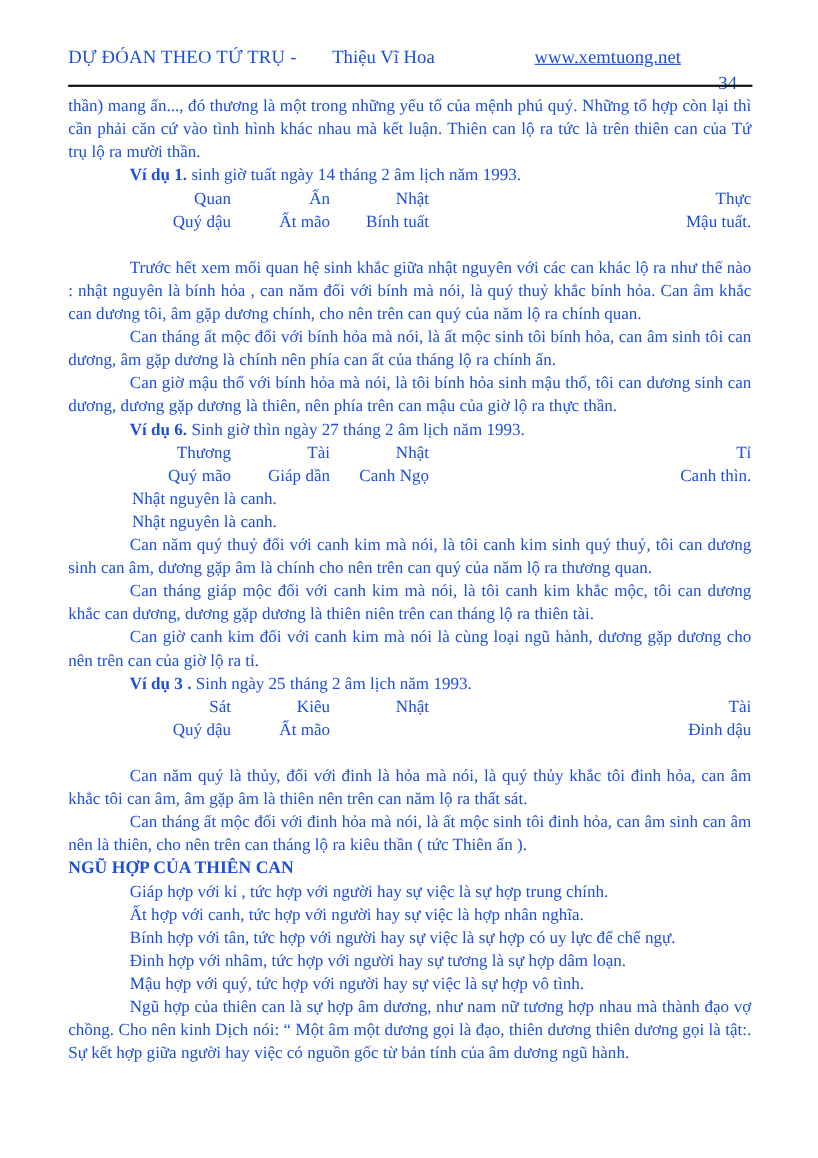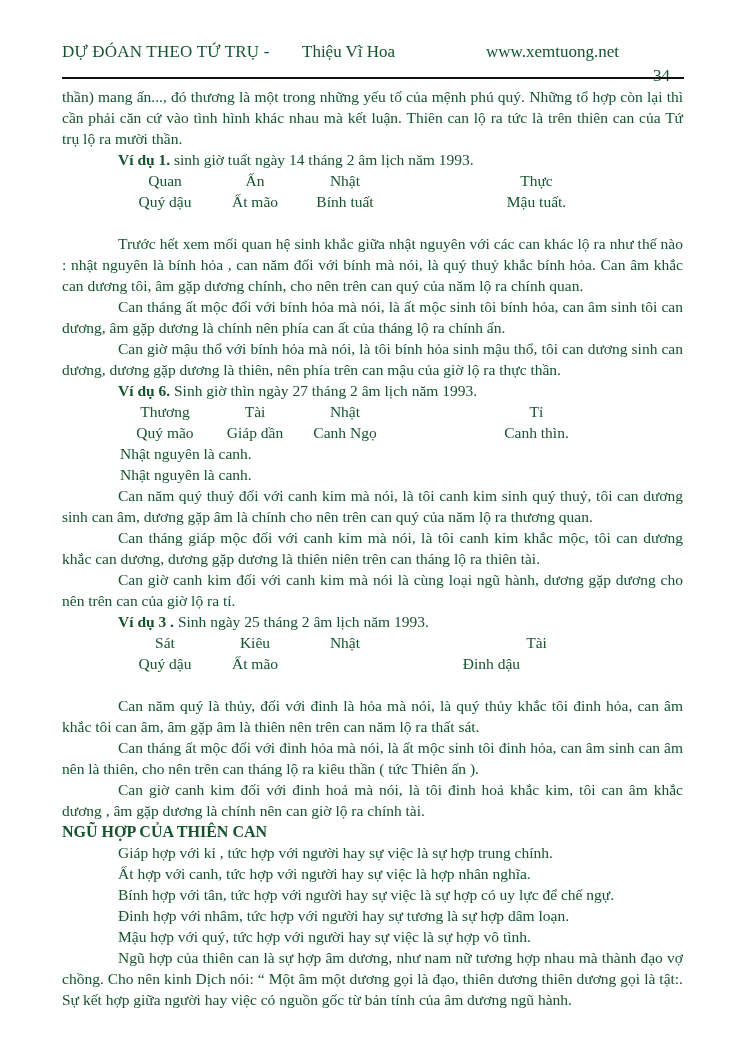--- a/index.html
+++ b/index.html
@@ -1,33 +1,33 @@
 <!DOCTYPE html>
 <html><head>
 <meta charset="utf-8">
 <style>
   html,body { margin:0; padding:0; background:#888; }
   .page {
     width:744px; height:1053px; background:#ffffff; position:relative;
-    font-family:"Liberation Serif", serif; color:#14532d; margin:0 auto;
+    font-family:"Liberation Serif", serif; color:#1d4ed8; margin:0 auto;
     overflow:hidden;
   }
   .header { position:absolute; top:42px; left:62px; width:622px; height:24px; font-size:17px; }
   .header .title   { position:absolute; left:0; top:0; letter-spacing:0.2px; }
   .header .author  { position:absolute; left:240px; top:0; }
-  .header .site    { position:absolute; left:424px; top:0; }
+  .header .site    { position:absolute; left:424px; top:0; text-decoration:underline; }
   .header .pagenum { position:absolute; right:14px; top:0;margin-top:24px; }
   .rule { position:absolute; top:77px; left:62px; width:622px; border-top:2px solid #111; }
   .content {
     position:absolute; top:86px; left:62px; width:621px;
     font-size:15.5px; line-height:21px; text-align:justify;
   }
   .content p { margin:0; text-indent:56px; }
   .content p.noindent { text-indent:0; }
-  .tbl-row { display:flex; padding-left:58px; text-align:center; }
+  .tbl-row { display:flex; padding-left:58px; text-align:right; }
   .tbl-row .c { flex:0 0 90px; white-space:nowrap; }
   .tbl-row .c:last-child { flex:1 1 auto; }
   .spacer { height:21px; }
   .section-heading {
     text-align:left; font-weight:bold; font-size:16px;
     margin:9px 0 0 0; text-indent:0 !important;
   }
   b.exlabel { font-weight:bold; }
 </style>
 </head>
@@ -106,21 +106,20 @@
     <div class="tbl-row">
       <span class="c">Quý dậu</span>
       <span class="c">Ất mão</span>
       <span class="c">Đinh dậu</span>
     </div>
 
     <div class="spacer"></div>
 
     <p>Can năm quý là thủy, đối với đinh là hỏa  mà nói, là quý thủy khắc tôi đinh hỏa, can âm khắc tôi can âm, âm gặp âm là thiên nên trên can năm lộ ra thất sát.</p>
     <p>Can tháng ất mộc đối với đinh hỏa mà nói, là ất mộc sinh tôi đinh hỏa, can âm sinh can âm nên là thiên, cho nên trên can tháng lộ ra kiêu thần ( tức  Thiên ấn ).</p>
-    <p>Can giờ canh kim đối với đinh hoả mà nói, là tôi đinh hoả khắc kim, tôi can âm khắc dương , âm gặp dương là chính nên can giờ lộ ra chính tài.</p>
 
     <p class="section-heading">NGŨ HỢP CỦA THIÊN CAN</p>
 
     <p>Giáp hợp với kỉ , tức hợp với người hay sự việc  là sự hợp trung chính.</p>
     <p>Ất hợp với canh, tức hợp với người hay sự việc là hợp nhân nghĩa.</p>
     <p>Bính hợp với tân, tức hợp với người hay sự việc là sự hợp có uy lực để chế ngự.</p>
     <p>Đinh hợp với nhâm, tức hợp với người hay sự tương là sự hợp dâm loạn.</p>
     <p>Mậu hợp với quý, tức hợp với người hay sự việc  là sự hợp vô tình.</p>
 
     <p>Ngũ hợp của thiên can là sự hợp âm dương, như nam nữ  tương hợp nhau mà thành đạo vợ chồng. Cho nên kinh Dịch nói: “ Một âm một dương gọi là đạo, thiên dương thiên dương gọi là tật:. Sự kết hợp giữa người hay việc có nguồn gốc từ bản tính của âm dương ngũ hành.</p>

